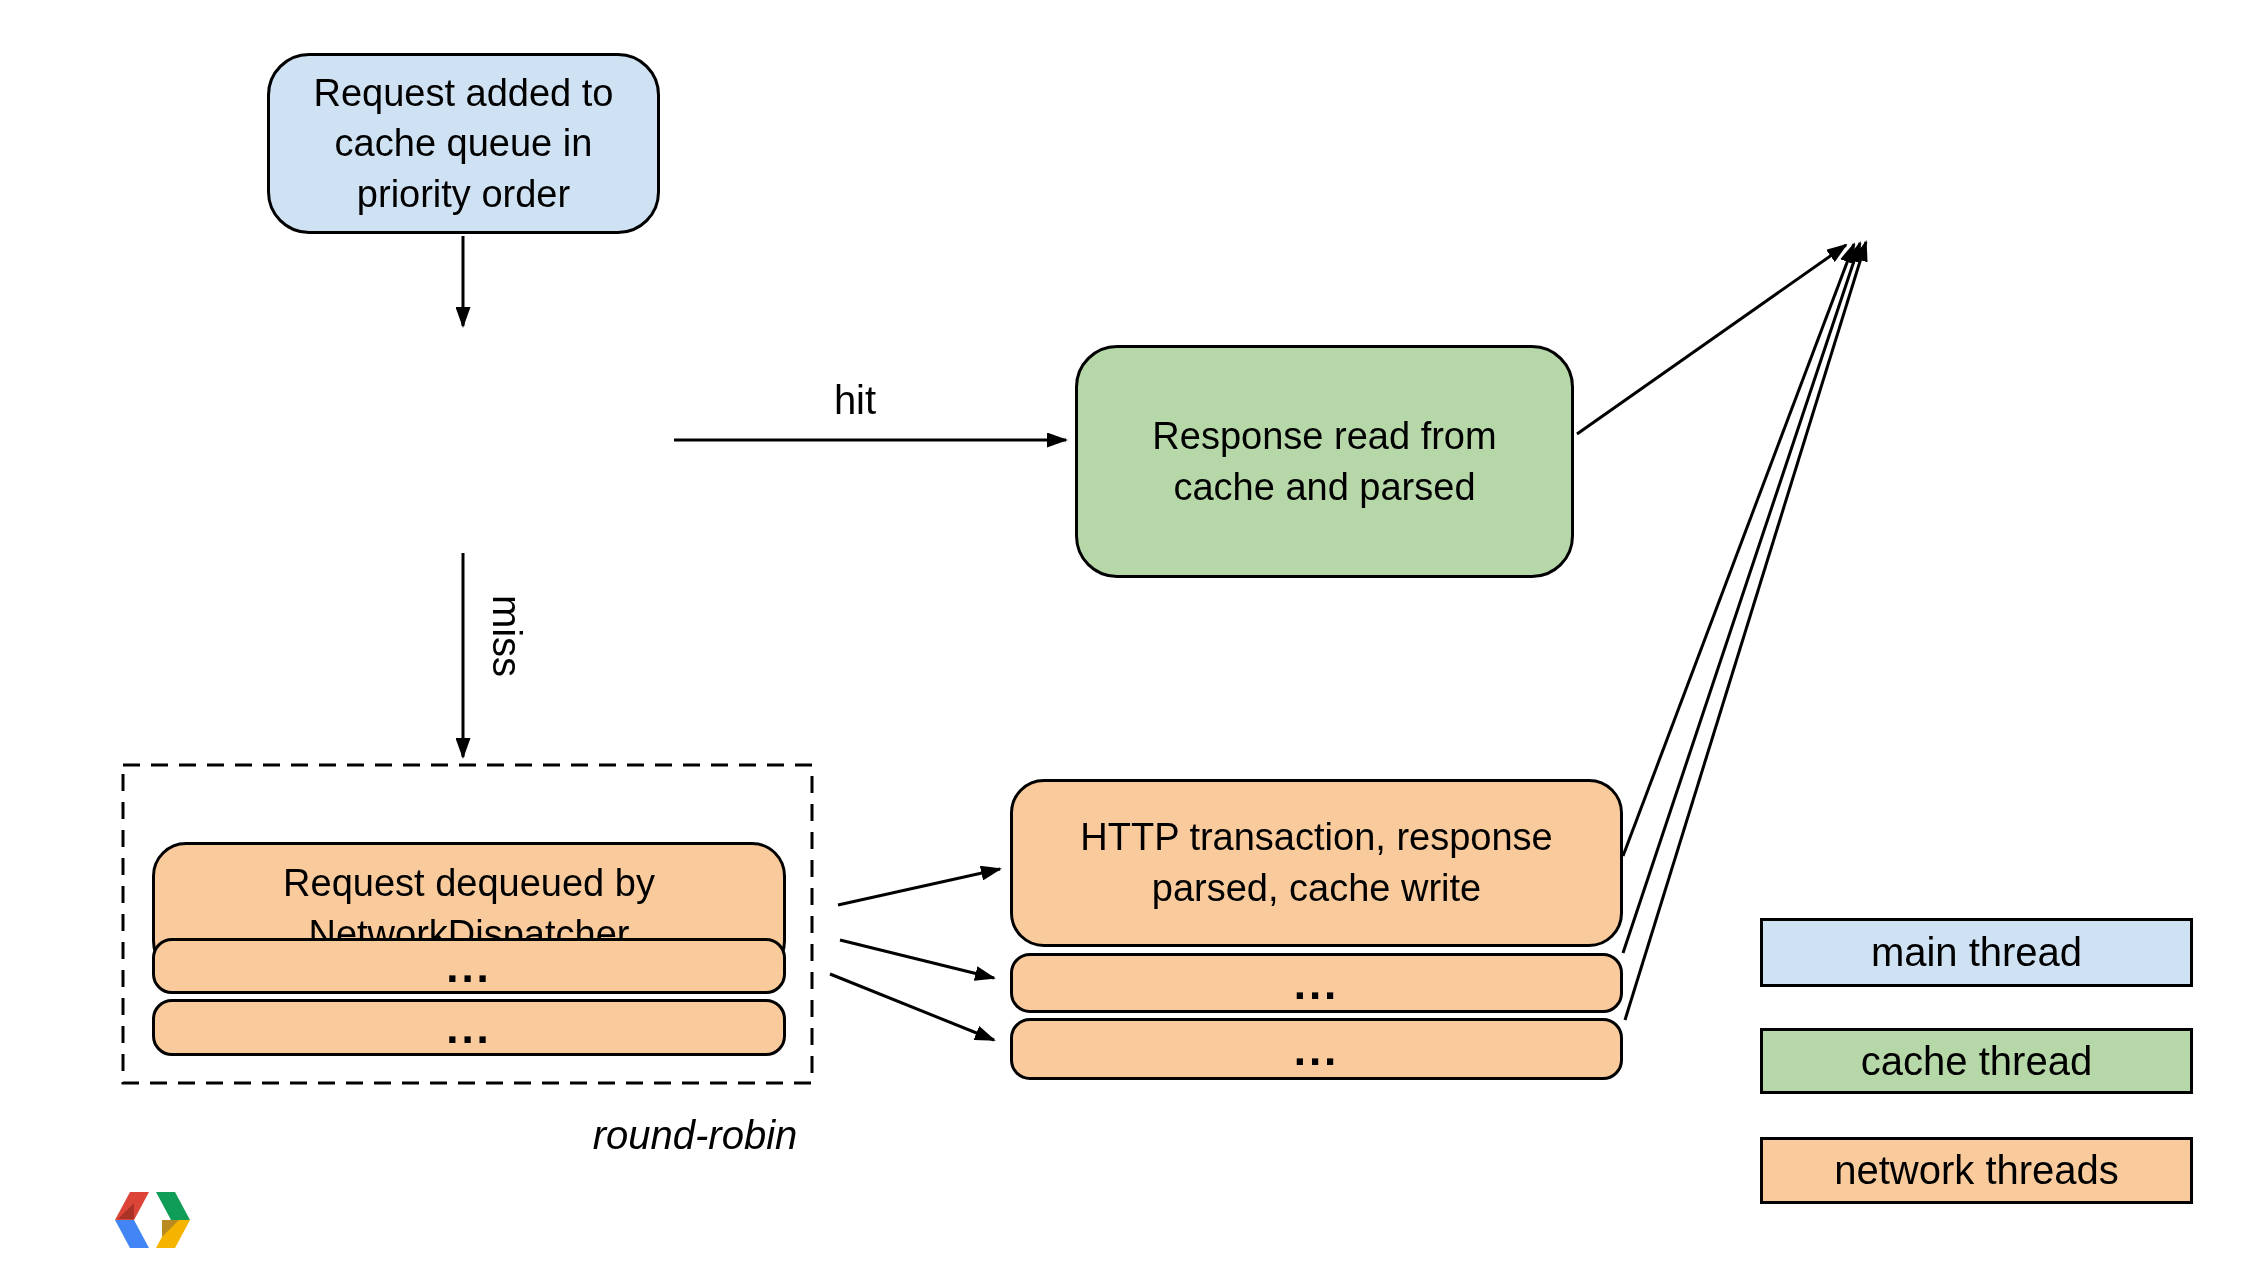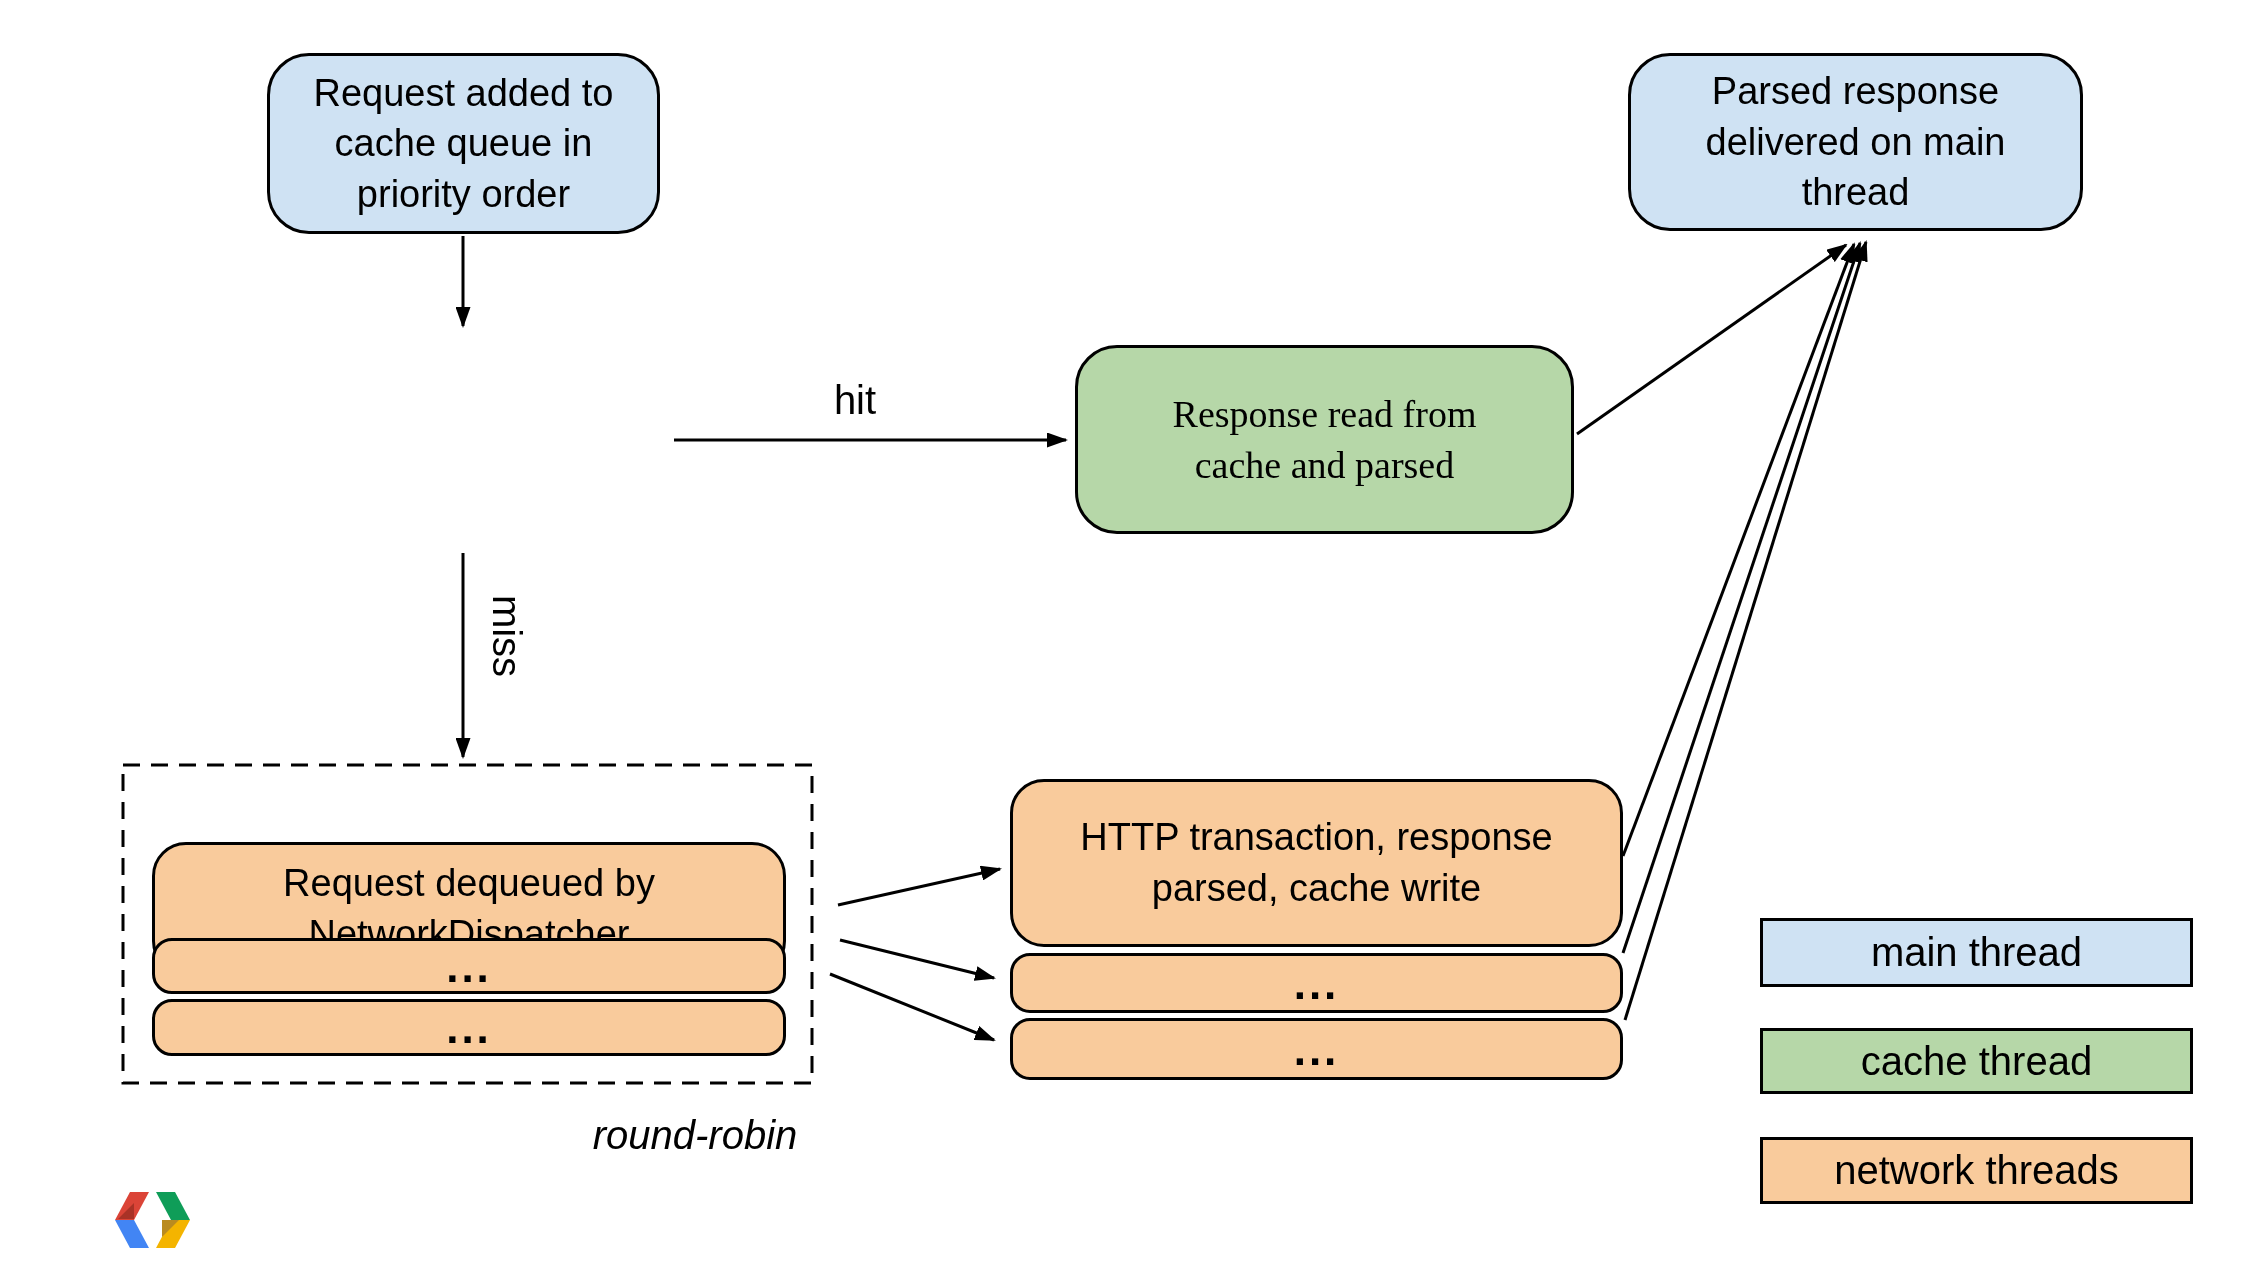--- a/index.html
+++ b/index.html
@@ -72,26 +72,23 @@
     <line x1="1623" y1="856" x2="1854" y2="244" stroke="#000" stroke-width="3" marker-end="url(#arrow)"></line>
     <line x1="1623" y1="953" x2="1860" y2="243" stroke="#000" stroke-width="3" marker-end="url(#arrow)"></line>
     <line x1="1625" y1="1020" x2="1866" y2="242" stroke="#000" stroke-width="3" marker-end="url(#arrow)"></line>
   </svg>
 
   <div class="node bg-main r-big" style="left:267px;top:53px;width:393px;height:181px;">Request added to
 cache queue in
 priority order</div>
 
 
-  <div class="node bg-cache r-big" style="left:1075px;top:345px;width:499px;height:189px;font-family:Liberation Serif, serif;">Response read from
+  <div class="node bg-cache r-big" style="left:1075px;top:345px;width:499px;height:233px;">Response read from
 cache and parsed</div>
 
-  <div class="node bg-main r-big" style="left:1628px;top:53px;width:455px;height:178px;">Parsed response
-delivered on main
-thread</div>
 
   <div class="node bg-network r-mid" style="left:152px;top:800px;width:634px;height:133px;margin-top:42px;">Request dequeued by
 NetworkDispatcher</div>
 
   <div class="node bg-network r-sm dots" style="left:152px;top:938px;width:634px;height:56px;">...</div>
 
   <div class="node bg-network r-sm dots" style="left:152px;top:999px;width:634px;height:57px;">...</div>
 
   <div class="node bg-network r-mid" style="left:1010px;top:779px;width:613px;height:168px;">HTTP transaction, response
 parsed, cache write</div>

